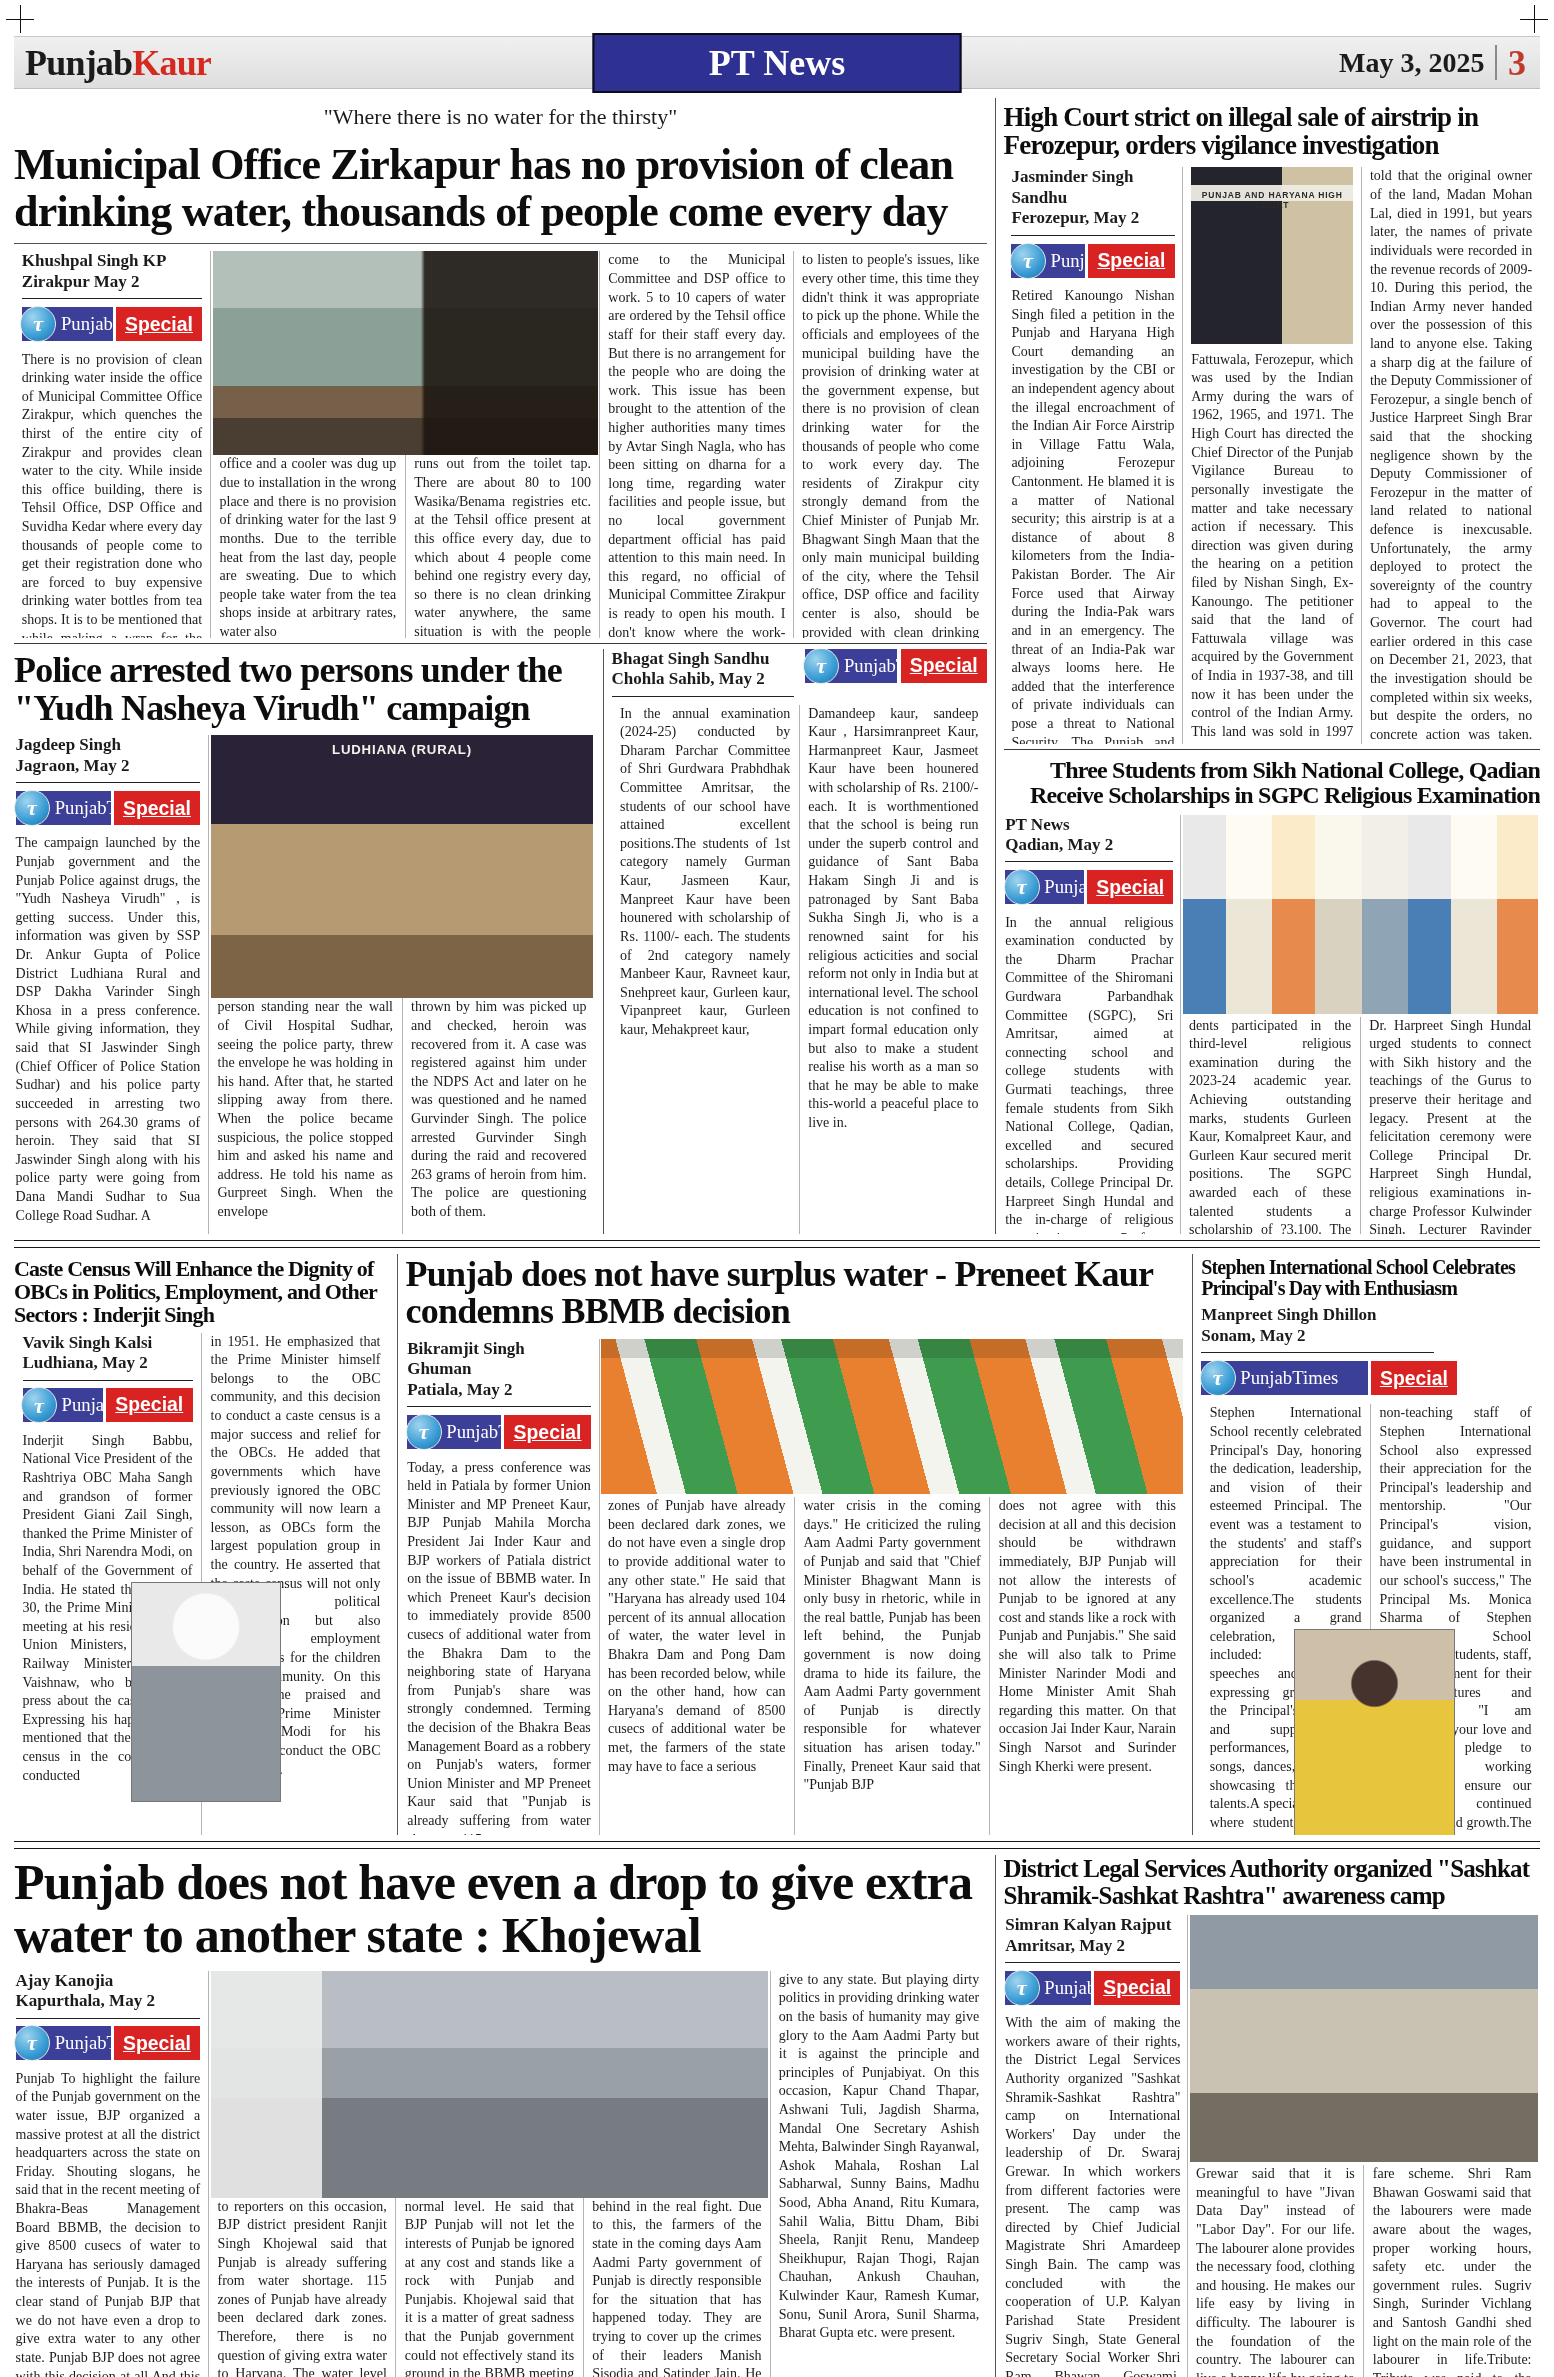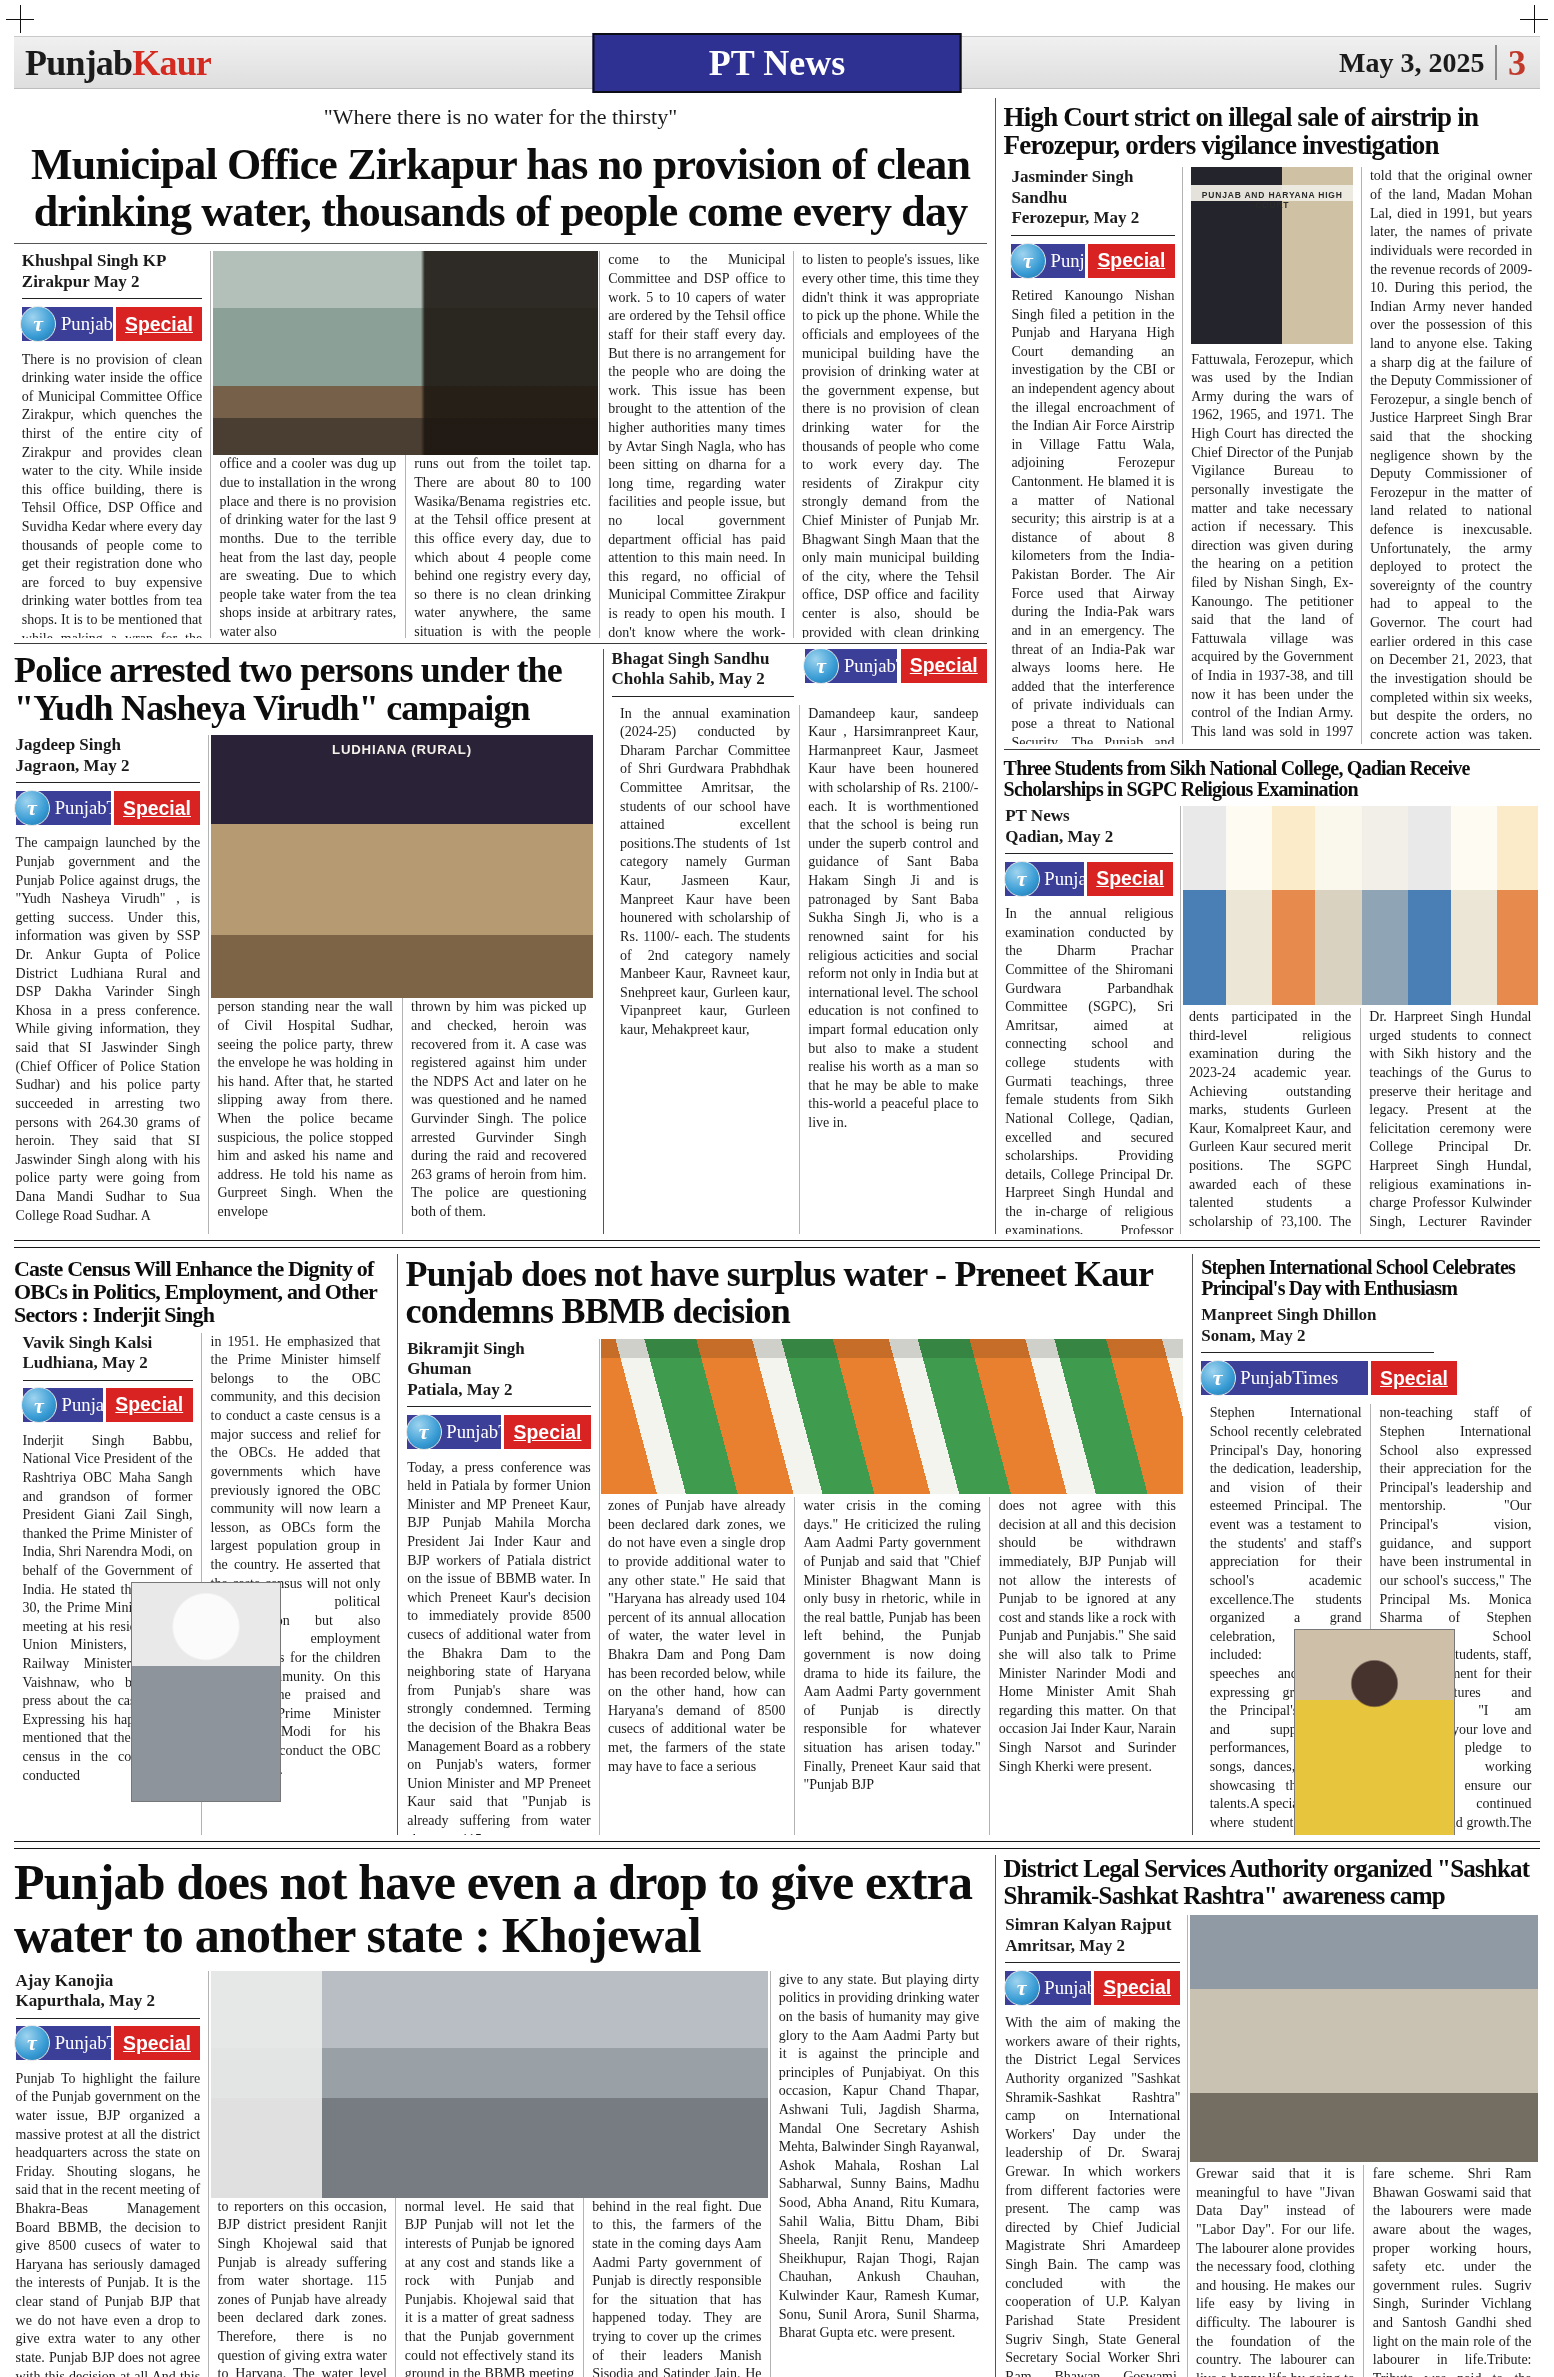--- a/index.html
+++ b/index.html
@@ -50,21 +50,21 @@
   .rule1{border-top:1.6px solid #3a3a3a;margin:4.7px 0;}
 
   
   .section{display:flex;overflow:hidden;}
   .vsep{width:0;border-left:1.2px solid #555;margin:0 7.8px;}
 
   
   .s1{height:1136px;margin-top:9.3px;}
   .s1-left{width:973px;display:flex;flex-direction:column;min-width:0;}
   .s1-right{flex:1;display:flex;flex-direction:column;min-width:0;}
-  .art-municipal .headline{font-size:44px;text-align:center;border-bottom:1.2px solid #555;padding-bottom:7.8px;margin-top:12px;}
+  .art-municipal .headline{font-size:44px;text-align:left;border-bottom:1.2px solid #555;padding-bottom:7.8px;margin-top:12px;}
   .mun-body{display:flex;height:387px;margin-top:7.8px;overflow:hidden;}
   .mun-col1{width:196px;padding:0 7.8px;box-sizing:border-box;}
   .mun-mid{width:389px;border-left:0.8px solid #b3b3b3;display:flex;flex-direction:column;min-width:0;}
   .mun-photo{height:204px;margin:0 1.6px;}
   .mun-mid .cols{flex:1;}
   .mun-col45{width:194px;border-left:0.8px solid #b3b3b3;padding:0 7.8px;box-sizing:border-box;overflow:hidden;}
 
   .row2{flex:1;display:flex;overflow:hidden;min-height:0;}
   .art-police{width:581px;display:flex;flex-direction:column;min-width:0;}
   .art-police .headline{font-size:36px;margin:3.1px 0 7.8px;}
@@ -76,21 +76,21 @@
   .art-children{flex:1;display:flex;flex-direction:column;min-width:0;}
   .art-children .headline{font-size:29.5px;margin:1.6px 0 6.2px;}
   .children-cols{flex:1;}
 
   .art-highcourt .headline{font-size:27px;margin:4.7px 0 7.8px;}
   .hc-body{display:flex;height:577px;overflow:hidden;}
   .hc-col{width:33.33%;padding:0 7.8px;box-sizing:border-box;overflow:hidden;}
   .hc-col+.hc-col{border-left:0.8px solid #b3b3b3;}
   .hc-photo{height:177px;margin-bottom:6.2px;}
   .art-students{flex:1;display:flex;flex-direction:column;min-height:0;}
-  .art-students .headline{font-size:20px;margin:3.1px 0 6.2px;}
+  .art-students .headline{font-size:24px;margin:3.1px 0 6.2px;text-align:right;}
   .students-body{flex:1;display:flex;overflow:hidden;min-height:0;}
   .students-col1{width:176px;padding:0 6.2px 0 1.6px;box-sizing:border-box;overflow:hidden;}
   .students-mid{flex:1;display:flex;flex-direction:column;border-left:0.8px solid #b3b3b3;min-width:0;}
   .students-photo{height:199px;margin:0 2.3px 3.1px;}
   .students-mid .cols{flex:1;}
 
   
   .s2{height:581px;}
   .art-caste{width:375px;display:flex;flex-direction:column;min-width:0;}
   .art-caste .headline{font-size:22px;margin:3.1px 0 6.2px;}

